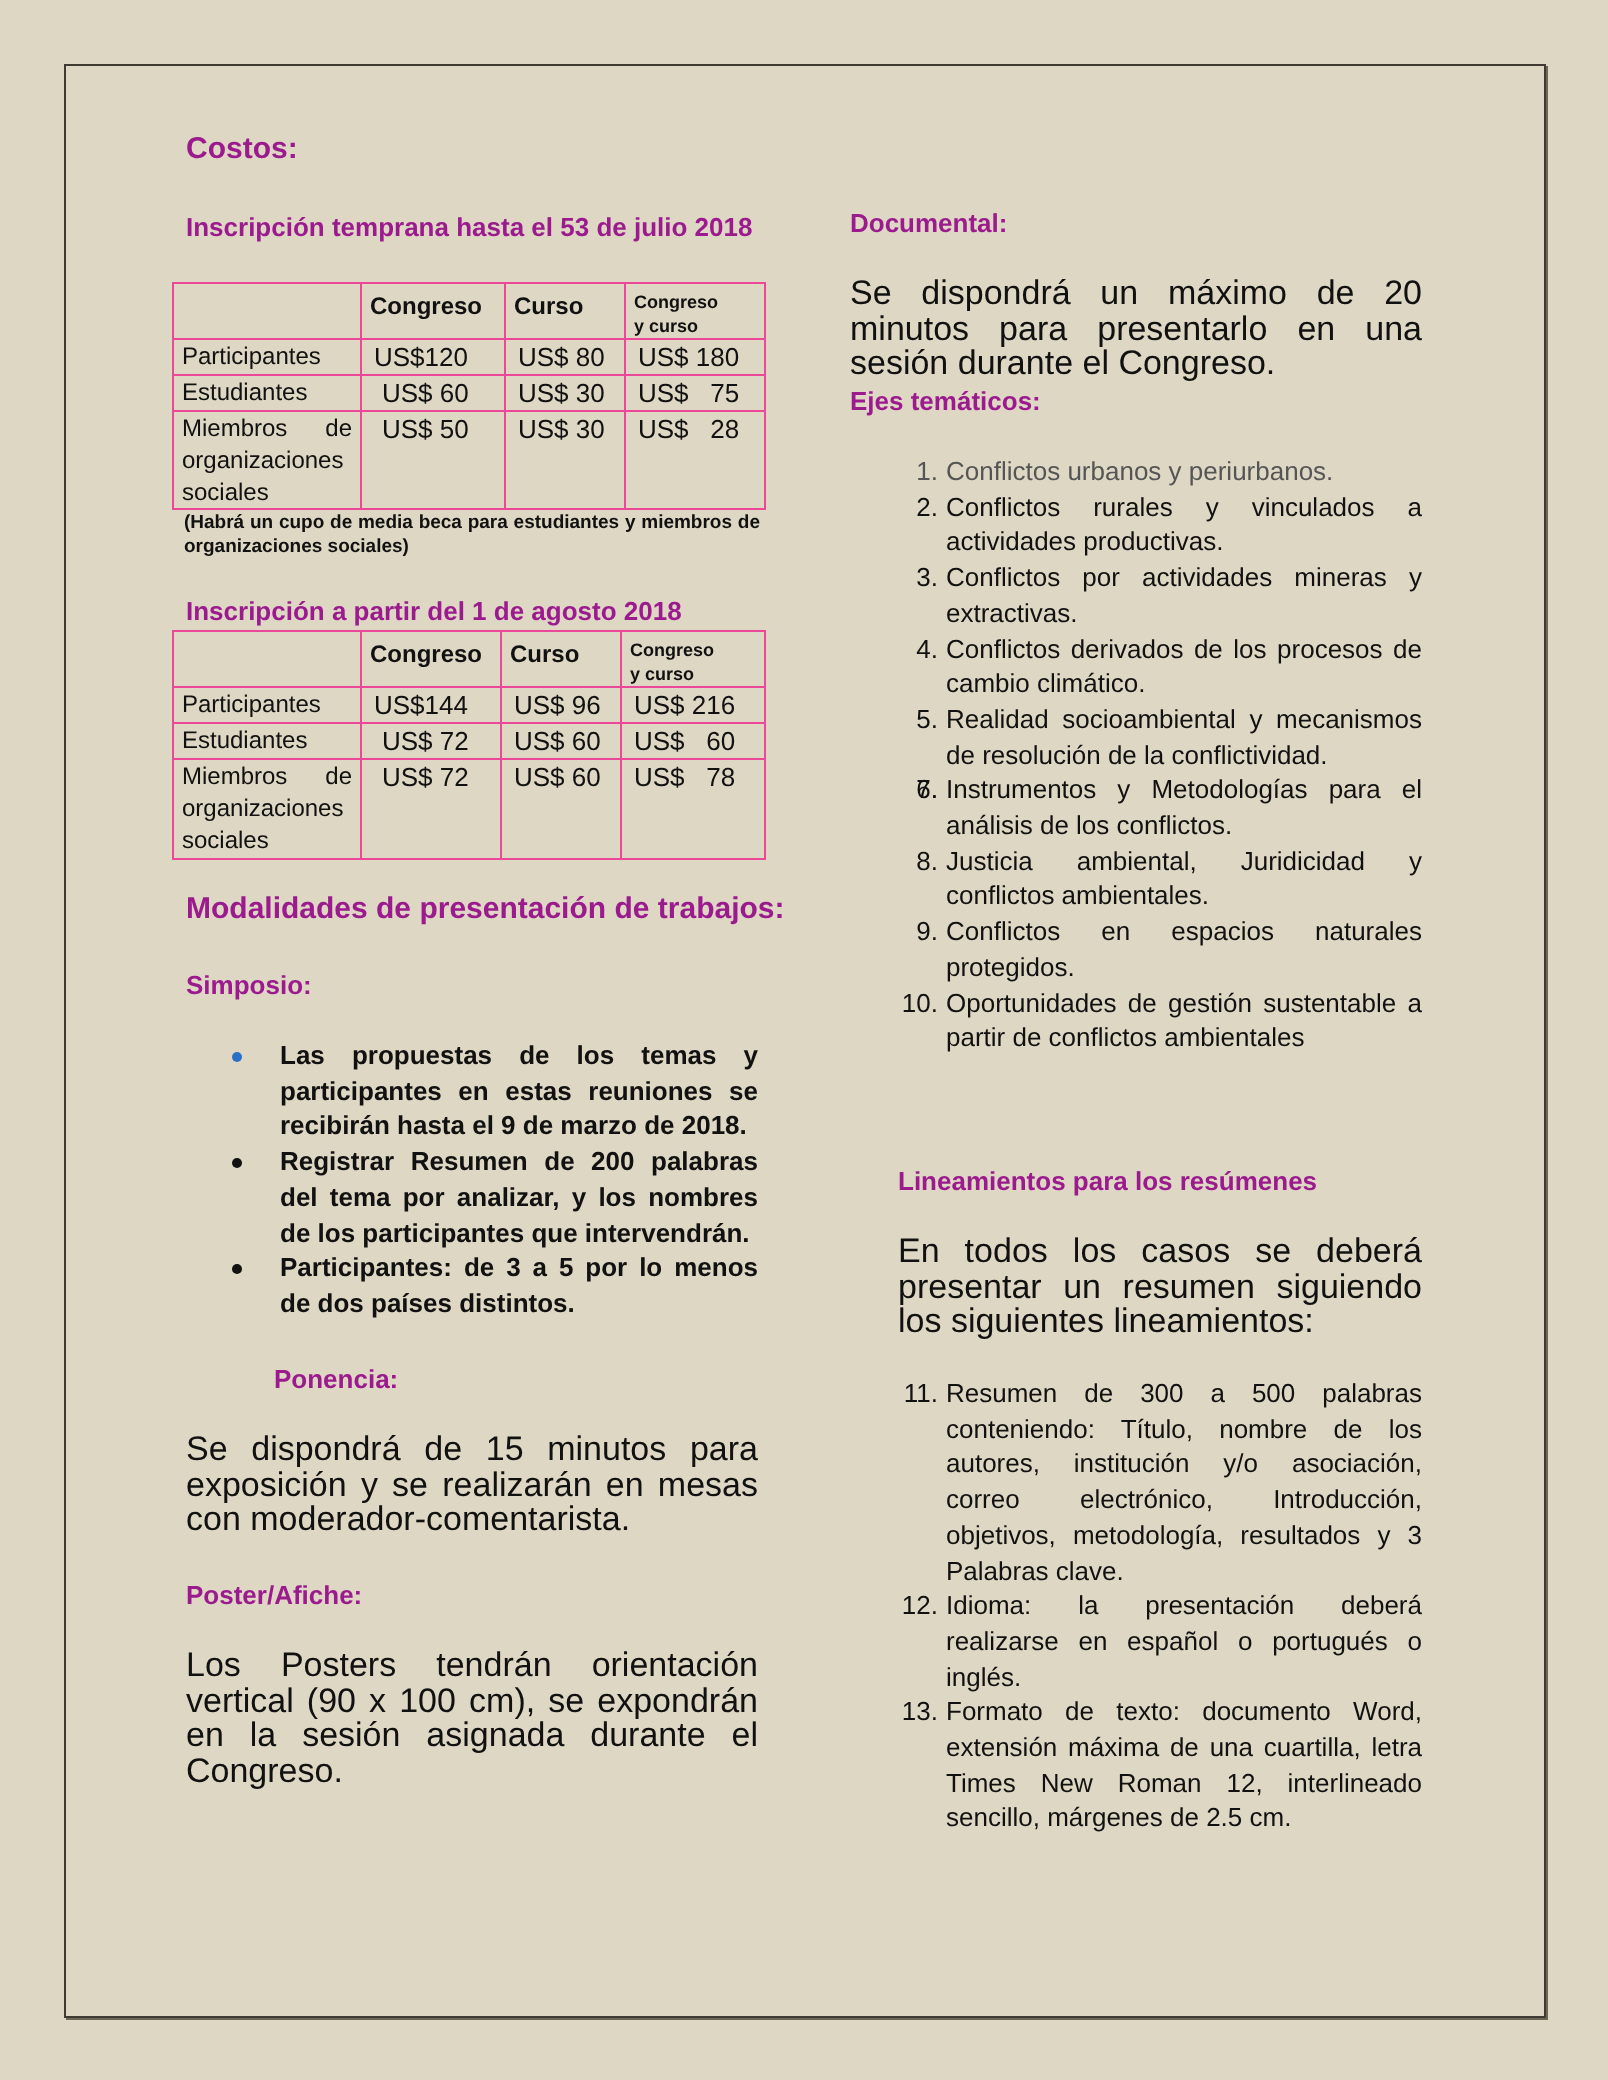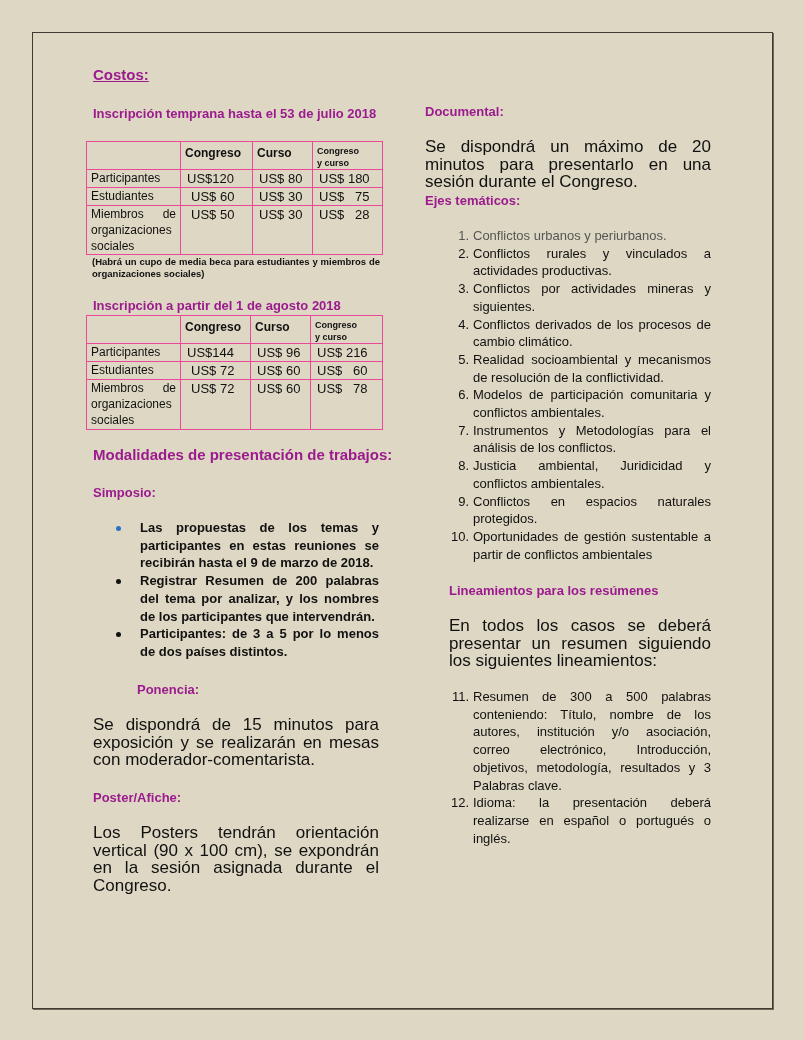--- a/index.html
+++ b/index.html
@@ -40,21 +40,21 @@
   ol.items li { padding-left:48px; }
   ol.items li .num { position:absolute; left:22px; top:0; width:22px; text-align:right; }
   ol.items.wide li .num { left:18px; width:26px; }
   ol.items li.muted { color:#555; }
 </style>
 </head>
 <body>
 
 <div class="frame"></div>
 
-<div class="abs h1" style="left:93px; top:66px;text-decoration:underline;">Costos:</div>
+<div class="abs h1" style="left:93px; top:66px;">Costos:</div>
 
 <div class="abs h2" style="left:93px; top:106px;">Inscripción temprana hasta el 53 de julio 2018</div>
 
 <table class="cost" style="left:86px; top:141px; width:296px;">
   <colgroup>
       <col style="width:94px">
       <col style="width:72px">
       <col style="width:60px">
       <col style="width:70px">
     </colgroup>
@@ -142,29 +142,30 @@
 <div class="abs p" style="left:93px; top:824px; width:286px;">Los Posters tendrán orientación vertical (90 x 100 cm), se  expondrán en la sesión asignada durante el Congreso.</div>
 
 <div class="abs h2" style="left:425px; top:104px;">Documental:</div>
 <div class="abs p" style="left:425px; top:138px; width:286px;">Se dispondrá un máximo de 20 minutos para presentarlo en una sesión durante el Congreso.</div>
 
 <div class="abs h2" style="left:425px; top:193px;">Ejes temáticos:</div>
 
 <ol class="items abs" style="left:425px; top:227px; width:286px;">
   <li class="muted"><span class="num">1.</span><span>Conflictos urbanos y periurbanos.</span></li>
   <li><span class="num">2.</span><span>Conflictos rurales y vinculados a actividades productivas.</span></li>
-  <li><span class="num">3.</span><span>Conflictos por actividades mineras y siguientes.</span></li>
+  <li><span class="num">3.</span><span>Conflictos por actividades mineras y extractivas.</span></li>
   <li><span class="num">4.</span><span>Conflictos derivados de los procesos de cambio climático.</span></li>
   <li><span class="num">5.</span><span>Realidad socioambiental y mecanismos de resolución de la conflictividad.</span></li>
-  <li><span class="num">6.</span><span>Modelos de participación comunitaria y conflictos ambientales.</span></li>
+  <li><span class="num">6.</span></li>
   <li><span class="num">7.</span><span>Instrumentos y Metodologías para el análisis de los conflictos.</span></li>
   <li><span class="num">8.</span><span>Justicia ambiental, Juridicidad y conflictos ambientales.</span></li>
   <li><span class="num">9.</span><span>Conflictos en espacios naturales protegidos.</span></li>
   <li><span class="num">10.</span><span>Oportunidades de gestión sustentable a partir de conflictos ambientales</span></li>
 </ol>
 
 <div class="abs h2" style="left:449px; top:583px;">Lineamientos para los resúmenes</div>
 <div class="abs p" style="left:449px; top:617px; width:262px;">En todos los casos se deberá presentar un resumen siguiendo los siguientes lineamientos:</div>
 
 <ol class="items wide abs" style="left:425px; top:688px; width:286px;">
   <li><span class="num">11.</span><span>Resumen de 300 a 500 palabras conteniendo: Título, nombre de los autores, institución y/o asociación, correo electrónico, Introducción, objetivos, metodología, resultados y 3 Palabras clave.</span></li>
   <li><span class="num">12.</span><span>Idioma: la presentación deberá realizarse en español o portugués o inglés.</span></li>
+  <li><span class="num">13.</span><span>Formato de texto: documento Word, extensión máxima de una cuartilla, letra Times New Roman 12, interlineado sencillo, márgenes de 2.5 cm.</span></li>
 </ol>
 
 </body></html>

